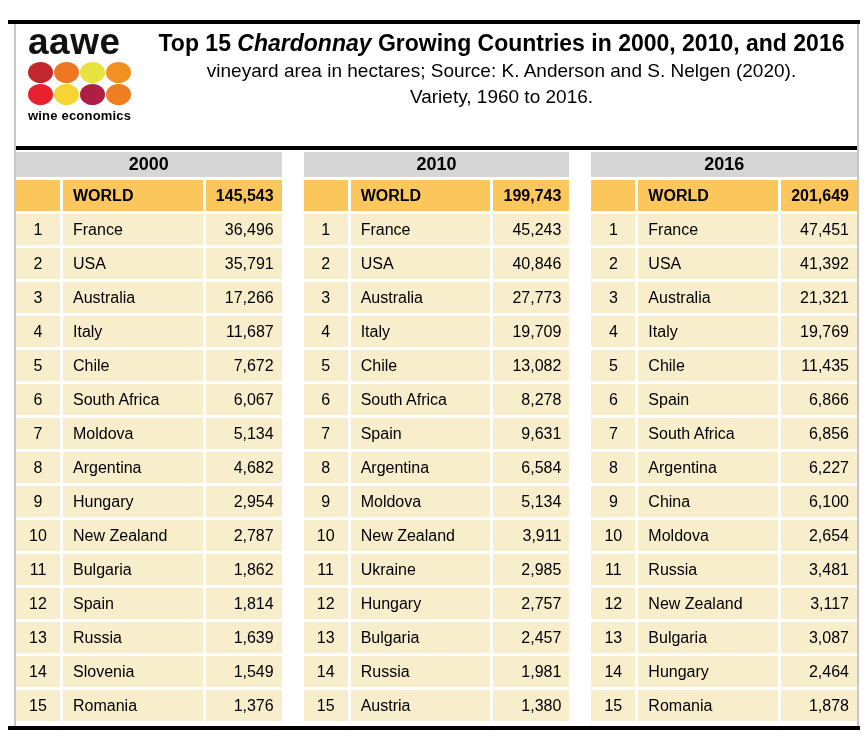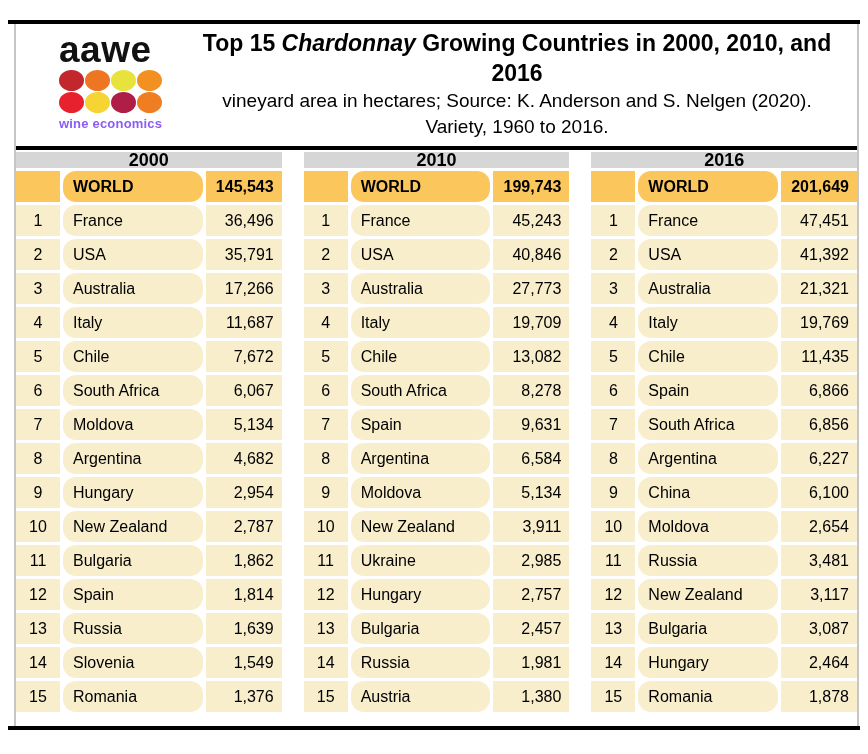--- a/index.html
+++ b/index.html
@@ -5,39 +5,39 @@
   html,body{margin:0;padding:0;background:#ffffff;}
   .page{position:relative;width:868px;height:754px;background:#ffffff;
         font-family:"Liberation Sans",sans-serif;color:#000;overflow:hidden;}
   .rule{position:absolute;left:8px;right:8px;height:4px;background:#000;}
   .top-rule{top:20px;}
   .bottom-rule{top:726px;}
   .content{position:absolute;left:14px;top:24px;width:845px;height:706px;
            box-sizing:border-box;border-left:2px solid #c6c6c6;border-right:2px solid #c6c6c6;
            padding:0;}
   .header-section{height:122px;display:flex;}
-  .logo{width:130px;box-sizing:border-box;padding:8px 0 0 12px;flex:0 0 auto;margin-left:31px;}
+  .logo{width:130px;box-sizing:border-box;padding:0 0 0 12px;flex:0 0 auto;}
   .logo-brand{font-size:37px;font-weight:700;line-height:36px;letter-spacing:.5px;color:#111;}
   .logo-dots{display:flex;flex-wrap:wrap;gap:1px;width:106px;margin-top:2px;}
   .dot{width:25px;height:21px;border-radius:50%;flex:0 0 auto;}
-  .logo-tagline{font-size:13px;font-weight:700;margin-top:3px;letter-spacing:.2px;color:#8b5cf6;}
+  .logo-tagline{font-size:13px;font-weight:700;margin-top:3px;letter-spacing:.2px;color:#000000;}
   .titles{flex:1;text-align:center;padding-top:4px;}
   .title{font-size:23px;font-weight:700;line-height:30px;}
   .title em{font-style:italic;}
   .subtitle{font-size:19px;line-height:26px;}
   .mid-rule{height:4px;background:#000;}
   .tables-section{display:flex;gap:22px;margin-top:2px;}
   .ytable{flex:1;min-width:0;}
-  .yearhead{height:16px;margin-bottom:3px;background:#d6d6d6;
+  .yearhead{height:25px;margin-bottom:3px;background:#d6d6d6;
             display:flex;align-items:center;justify-content:center;
             font-weight:700;font-size:18px;}
   .trow{display:flex;gap:3px;height:31px;margin-bottom:3px;}
   .cell{display:flex;align-items:center;background:#f8eecc;font-size:16px;box-sizing:border-box;}
   .rank{width:44px;flex:0 0 auto;justify-content:center;}
-  .country{flex:1;padding-left:10px;min-width:0;border-radius:13px;}
+  .country{flex:1;padding-left:10px;min-width:0;}
   .value{width:76px;flex:0 0 auto;justify-content:flex-end;padding-right:8px;padding-left:29px;}
   .world .cell{background:#fbc75c;font-weight:700;}
 </style>
 </head>
 <body>
 
 <div class="page">
   <div class="rule top-rule"></div>
 
   <div class="content">

